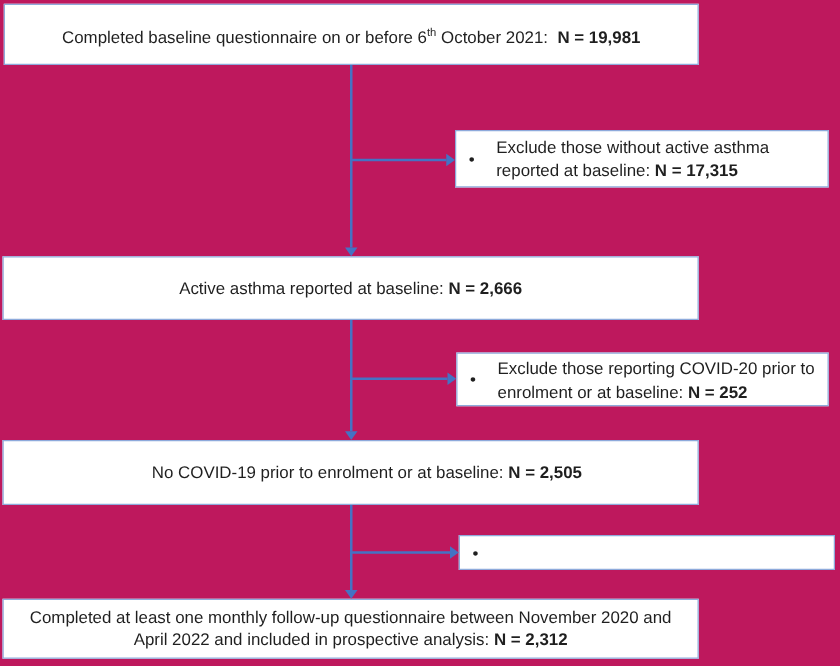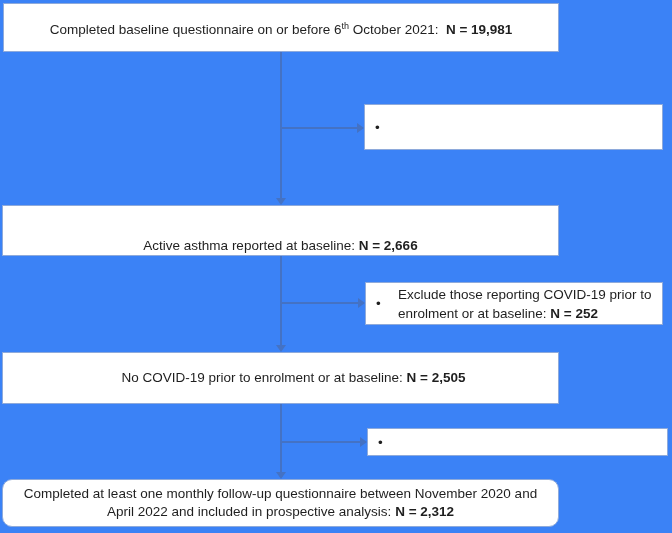--- a/index.html
+++ b/index.html
@@ -5,44 +5,44 @@
   :root {
     --box-border: #8EAADB;
     --arrow: #4472C4;
     --text: #1f1f1f;
   }
   html, body { margin: 0; padding: 0; background: #ffffff; }
   #canvas {
     position: relative;
     width: 672px;
     height: 533px;
-    background: #3b82f6;
+    background: #be185d;
     font-family: "Liberation Sans", sans-serif;
     color: var(--text);
     overflow: hidden;
   }
   .mainbox {
     position: absolute;
     box-sizing: border-box;
     border: 1.5px solid var(--box-border);
     background: #ffffff;
     display: flex;
     align-items: center;
     justify-content: center;
     text-align: center;
     font-size: 13.5px;
     line-height: 18px;
     padding: 0 10px;
   }
   .mainbox b, .exbox b { font-weight: bold; }
   sup.ord { font-size: 9px; vertical-align: 5px; }
   #box1 { left: 3px;  top: 3px;   width: 556px; height: 49px; }
-  #box2 { left: 2px;  top: 205px; width: 557px; height: 51px; align-items: flex-end; }
+  #box2 { left: 2px;  top: 205px; width: 557px; height: 51px; }
   #box3 { left: 2px;  top: 352px; width: 557px; height: 52px; padding-left: 36px; }
-  #box4 { left: 2px;  top: 479px; width: 557px; height: 48px; border-radius: 10px; }
+  #box4 { left: 2px;  top: 479px; width: 557px; height: 48px; }
 
   .exbox {
     position: absolute;
     box-sizing: border-box;
     border: 1.5px solid var(--box-border);
     background: #ffffff;
     display: flex;
     align-items: center;
     font-size: 13.5px;
     line-height: 19px;
@@ -100,25 +100,26 @@
   <div class="mainbox" id="box3">
     <span><span>No COVID-19 prior to enrolment or at baseline: </span><b>N = 2,505</b></span>
   </div>
 
   <div class="mainbox" id="box4">
     <span><span>Completed at least one monthly follow-up questionnaire between November 2020 and April 2022 and included in prospective analysis: </span><b>N = 2,312</b></span>
   </div>
 
   <div class="exbox" id="ex1">
     <span class="bullet">•</span>
+    <span class="extext"><span>Exclude those without active asthma reported at baseline: </span><b>N = 17,315</b></span>
   </div>
 
   <div class="exbox" id="ex2">
     <span class="bullet">•</span>
-    <span class="extext"><span>Exclude those reporting COVID-19 prior to enrolment or at baseline: </span><b>N = 252</b></span>
+    <span class="extext"><span>Exclude those reporting COVID-20 prior to enrolment or at baseline: </span><b>N = 252</b></span>
   </div>
 
   <div class="exbox" id="ex3">
     <span class="bullet">•</span>
   </div>
 
   <div class="vline" id="v1"></div>
   <div class="head-down" id="hd1"></div>
 
   <div class="vline" id="v2"></div>

